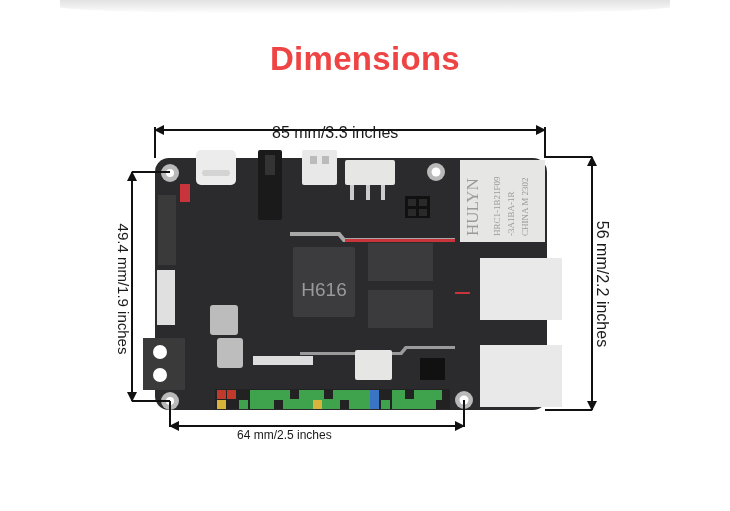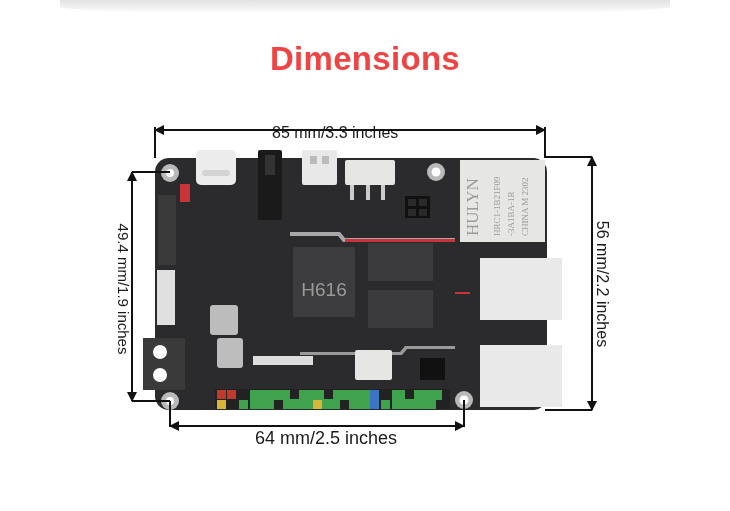--- a/index.html
+++ b/index.html
@@ -1,21 +1,21 @@
 <!DOCTYPE html>
 <html><head>
 <meta charset="utf-8">
 <style>
   html, body { margin:0; padding:0; }
   body { width:730px; height:511px; background:#ffffff; position:relative; overflow:hidden; font-family:"Liberation Sans", sans-serif; }
   .topshade { position:absolute; left:60px; top:0; width:610px; height:14px; background:linear-gradient(#e2e2e2, #ffffff); border-radius:0 0 50% 50%; }
   .title { position:absolute; left:0; width:730px; top:40px; text-align:center; font-size:33px; font-weight:bold; color:#ef4444; letter-spacing:0.3px; }
   .lbl { position:absolute; font-size:16px; color:#1a1a1a; white-space:nowrap; }
   .lbl-top { left:272px; top:111px;margin-top:13px; }
-  .lbl-bottom { left:255px; top:428px; font-size:18px;text-align:right; }
+  .lbl-bottom { left:237px; top:428px; font-size:12px;text-align:right; }
   .lbl-left { left:123px; top:289px; transform:translate(-50%,-50%) rotate(90deg); font-size:15px; }
   .lbl-right { left:602px; top:284px; transform:translate(-50%,-50%) rotate(90deg); font-size:16px; }
   svg { position:absolute; left:0; top:0; }
 </style>
 </head>
 <body>
 
 <div class="topshade"></div>
 <div class="title">Dimensions</div>
 

